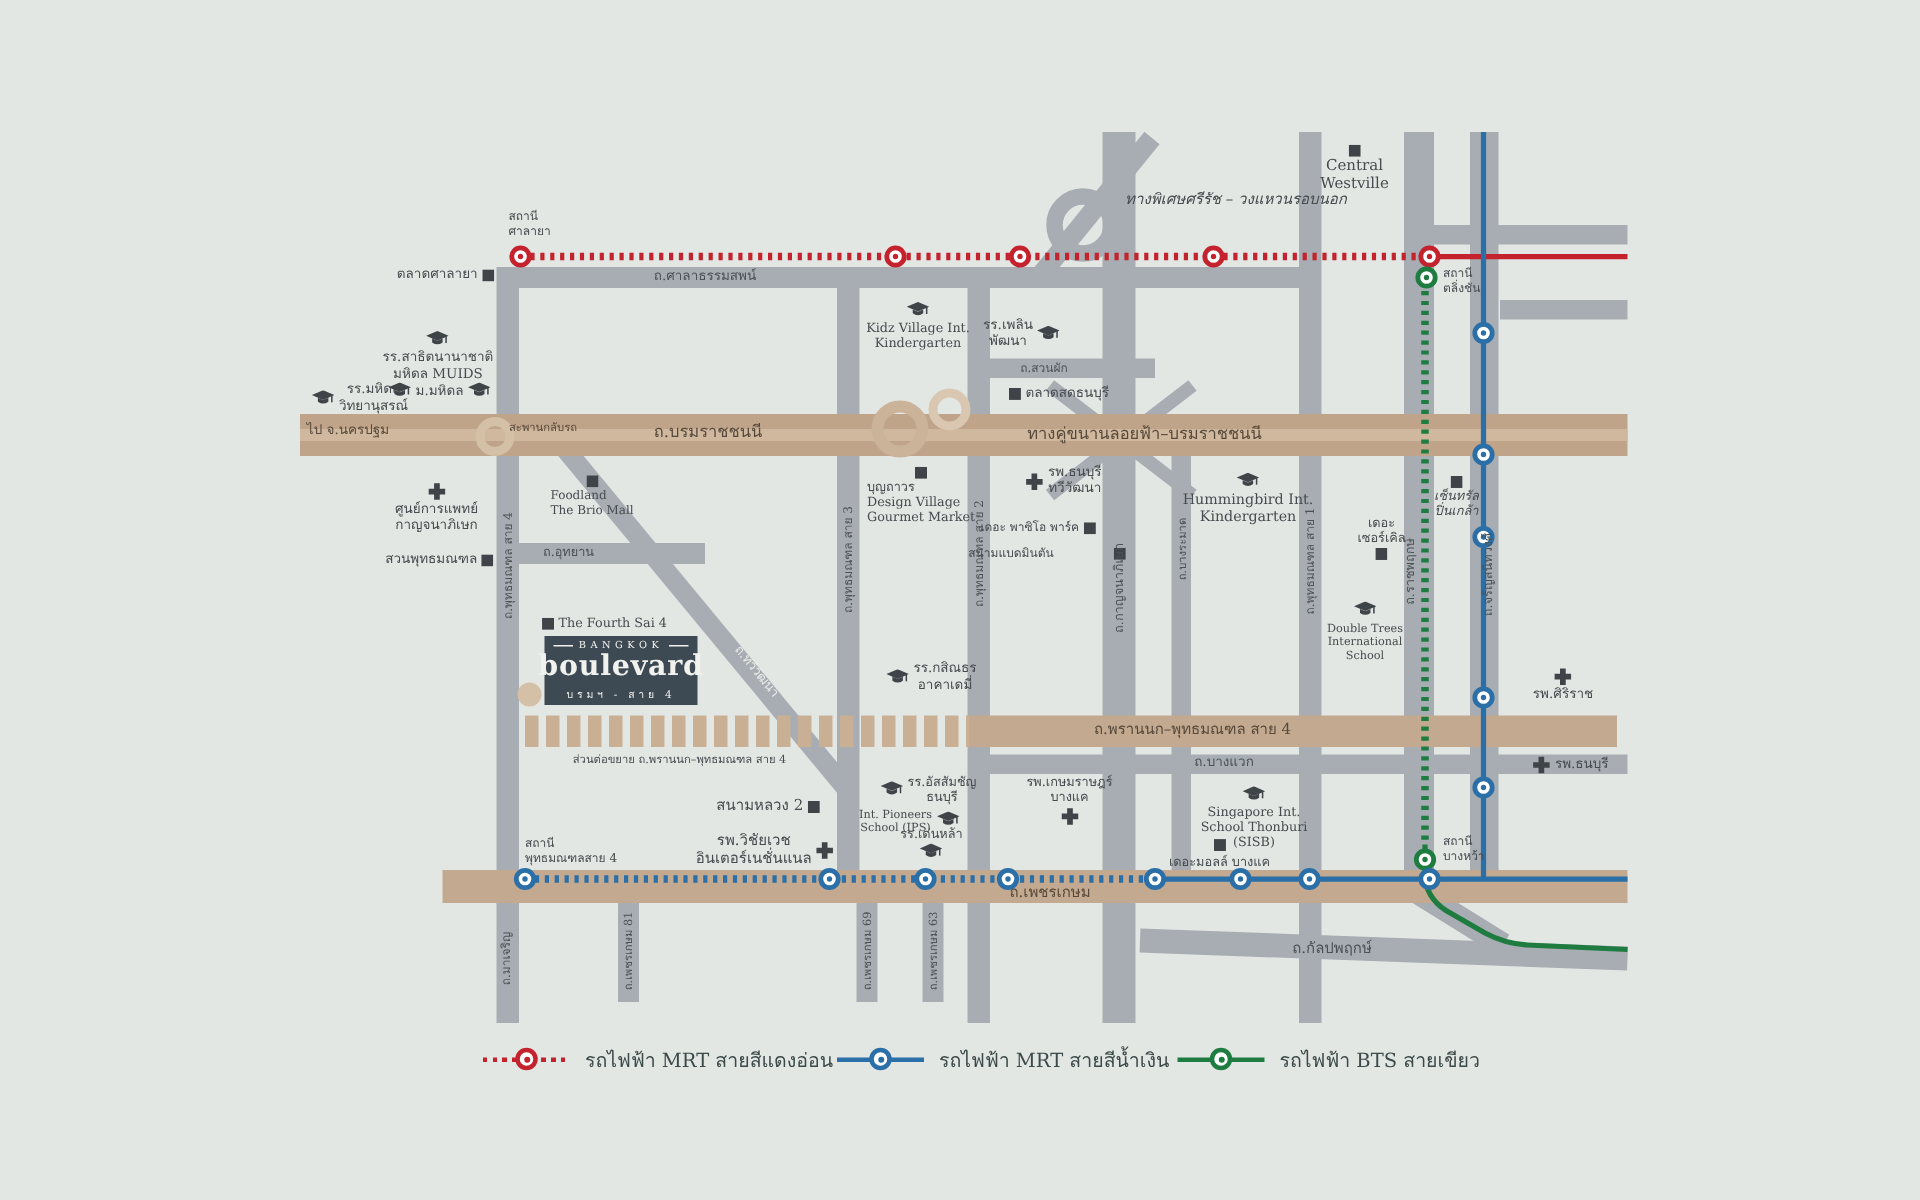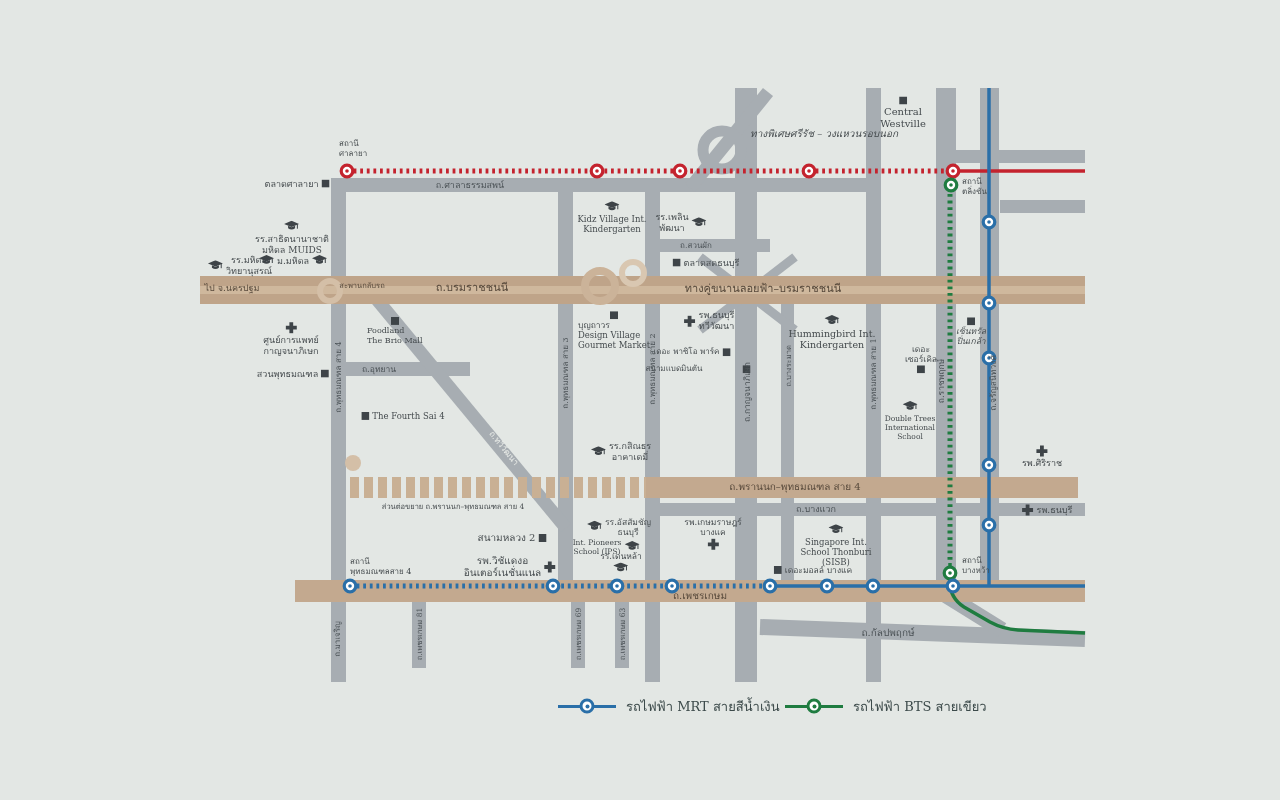--- a/index.html
+++ b/index.html
@@ -537,21 +537,21 @@
           <div>สนามหลวง 2</div>
         </div>
         <span class="ic">
           <svg width="8" height="8" viewBox="0 0 8 8">
             <rect width="8" height="8" fill="#3e4448"></rect>
           </svg>
         </span>
       </div>
       <div class="lbl place" style="font-size: 10px; left: 510px; top: 567px; transform: translate(-50%, -50%);">
         <div class="txt">
-          <div>รพ.วิชัแดงอ</div>
+          <div>รพ.วิชัยเวช</div>
           <div>อินเตอร์เนชั่นแนล</div>
         </div>
         <span class="ic">
           <svg width="12" height="12" viewBox="0 0 12 12">
             <path d="M4.1,0.5 h3.8 v3.6 h3.6 v3.8 h-3.6 v3.6 h-3.8 v-3.6 h-3.6 v-3.8 h3.6 Z" fill="#3e4448"></path>
           </svg>
         </span>
       </div>
       <div class="lbl place" style="font-size: 8.5px; left: 619px; top: 527px; transform: translate(-50%, -50%);">
         <span class="ic">
@@ -614,21 +614,21 @@
             <path d="M4,5 v2.6 q3.5,2.5 7,0 V5 l-3.5,1.5 Z" fill="#3e4448"></path>
             <rect x="12.8" y="3.4" width="1" height="4.6" fill="#3e4448"></rect>
           </svg>
         </span>
         <div class="txt">
           <div>Singapore Int.</div>
           <div>School Thonburi</div>
           <div>(SISB)</div>
         </div>
       </div>
-      <div class="lbl place" style="font-size: 8.5px; left: 813px; top: 570px; transform: translate(-50%, -50%);">
+      <div class="lbl place" style="font-size: 8.5px; left: 813px; top: 570px; transform: translate(-50%, -50%); flex-direction: column;">
         <span class="ic">
           <svg width="8" height="8" viewBox="0 0 8 8">
             <rect width="8" height="8" fill="#3e4448"></rect>
           </svg>
         </span>
         <div class="txt">
           <div>เดอะมอลล์ บางแค</div>
         </div>
       </div>
       <div class="lbl sta left" style="left: 962px; top: 566px; transform: translate(0px, -50%);">
@@ -692,22 +692,40 @@
           <div>ถ.บางระมาด</div>
         </div>
       </div>
       <div class="lbl road" style="font-size: 8px; left: 874px; top: 374px; transform: translate(-50%, -50%) rotate(-90deg);">
         <div class="txt">
           <div>ถ.พุทธมณฑล สาย 1</div>
         </div>
       </div>
     </div>
 
+  <div class="logo">
+    <div class="logo-top">
+      <span class="dash"></span>
+      <span>BANGKOK</span>
+      <span class="dash"></span>
+    </div>
+    <div class="logo-main">boulevard</div>
+    <div class="logo-sub">บรมฯ - สาย 4</div>
+  </div>
 
   <div id="legend">
+      <div class="lg-item" style="left: 322px;">
+        <div class="sw">
+          <div class="sw-line" style="background: repeating-linear-gradient(90deg, rgb(196, 35, 46) 0px, rgb(196, 35, 46) 3px, transparent 3px, transparent 6.5px);"></div>
+          <div class="sw-ring" style="border-color: rgb(196, 35, 46);">
+            <div class="sw-dot" style="background: rgb(196, 35, 46);"></div>
+          </div>
+        </div>
+        <div class="lg-label">รถไฟฟ้า MRT สายสีแดงอ่อน</div>
+      </div>
       <div class="lg-item" style="left: 558px;">
         <div class="sw">
           <div class="sw-line" style="background: rgb(42, 111, 168);"></div>
           <div class="sw-ring" style="border-color: rgb(42, 111, 168);">
             <div class="sw-dot" style="background: rgb(42, 111, 168);"></div>
           </div>
         </div>
         <div class="lg-label">รถไฟฟ้า MRT สายสีน้ำเงิน</div>
       </div>
       <div class="lg-item" style="left: 785px;">

